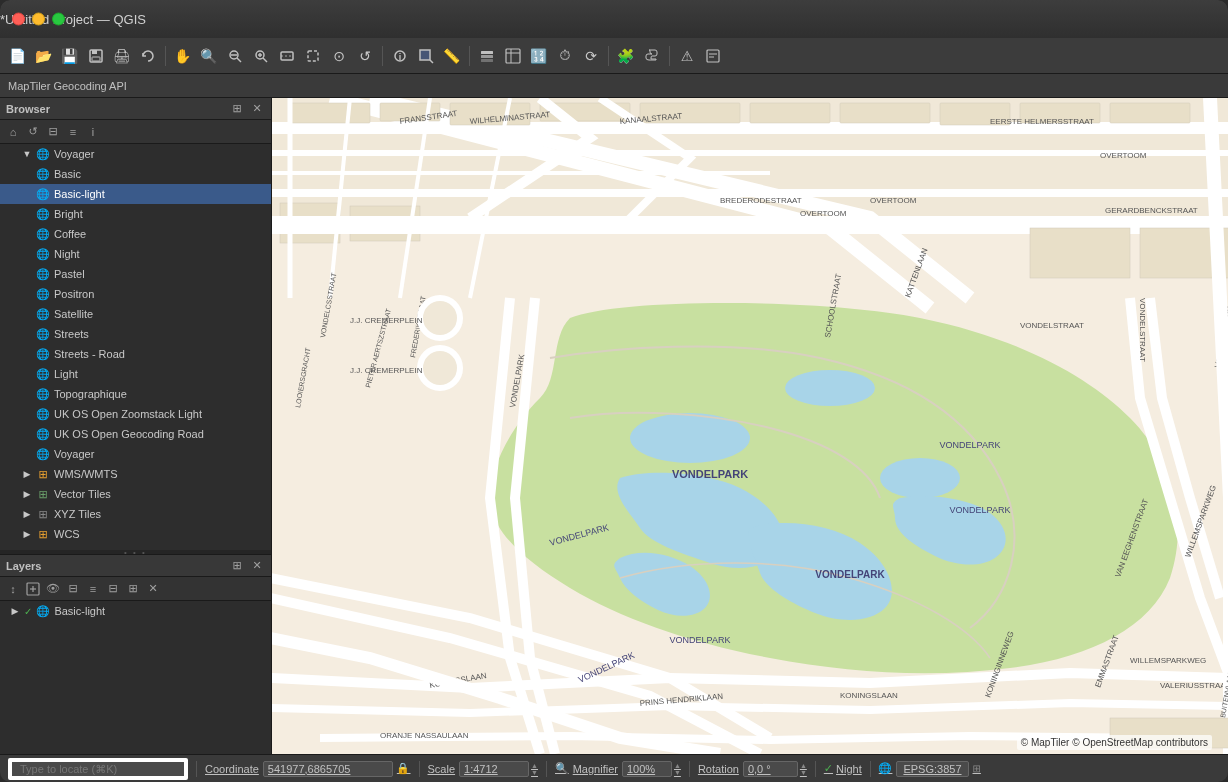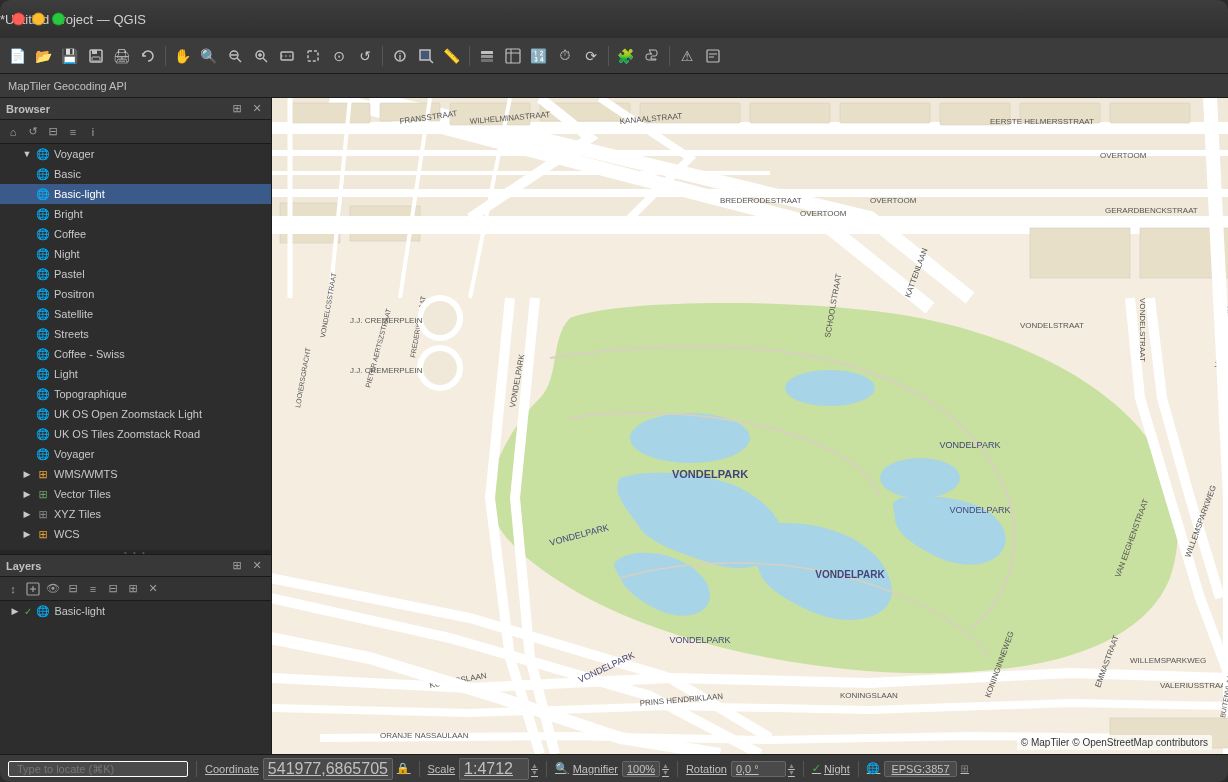--- a/index.html
+++ b/index.html
@@ -287,28 +287,28 @@
     }
     .status-separator {
       width: 1px;
       height: 16px;
       background: #555;
     }
     .status-input {
       background: #4a4a4a;
       border: 1px solid #666;
       color: #c0c0c0;
-      font-size: 16px;
+      font-size: 11px;
       padding: 1px 4px;
       border-radius: 2px;
       width: 120px;
     }
     .status-search {
       background: #4a4a4a;
-      border: 1px solid #ffffff;
+      border: 4px solid #ffffff;
       color: #888;
       font-size: 11px;
       padding: 1px 8px;
       border-radius: 2px;
       width: 180px;
     }
     .status-number {
       background: #4a4a4a;
       border: 1px solid #666;
       color: #c0c0c0;
@@ -523,37 +523,37 @@
         <div class="tree-item tree-indent-2">
           <span class="tree-icon color-globe">🌐</span>
           <span>Satellite</span>
         </div>
         <div class="tree-item tree-indent-2">
           <span class="tree-icon color-globe">🌐</span>
           <span>Streets</span>
         </div>
         <div class="tree-item tree-indent-2">
           <span class="tree-icon color-globe">🌐</span>
-          <span>Coffee - Swiss</span>
+          <span>Streets - Road</span>
         </div>
         <div class="tree-item tree-indent-2">
           <span class="tree-icon color-globe">🌐</span>
           <span>Light</span>
         </div>
         <div class="tree-item tree-indent-2">
           <span class="tree-icon color-globe">🌐</span>
           <span>Topographique</span>
         </div>
         <div class="tree-item tree-indent-2">
           <span class="tree-icon color-globe">🌐</span>
           <span>UK OS Open Zoomstack Light</span>
         </div>
         <div class="tree-item tree-indent-2">
           <span class="tree-icon color-globe">🌐</span>
-          <span>UK OS Tiles Zoomstack Road</span>
+          <span>UK OS Open Geocoding Road</span>
         </div>
         <div class="tree-item tree-indent-2">
           <span class="tree-icon color-globe">🌐</span>
           <span>Voyager</span>
         </div>
 
         <div class="tree-item tree-indent-1 group">
           <span class="tree-expand">▶</span>
           <span class="tree-icon" style="color:#e8a030">⊞</span>
           <span>WMS/WMTS</span>
@@ -781,21 +781,21 @@
       <span class="spin-arrow">▲</span>
       <span class="spin-arrow">▼</span>
     </div>
   </div>
 
   <div class="status-separator"></div>
 
   <div class="status-section">
     <span style="font-size:11px;">🔍</span>
     <span>Magnifier</span>
-    <input class="status-number" type="text" style="width: 38px;" value="100%">
+    <input class="status-number" type="text" style="width: 50px;" value="100%">
     <div class="spin-arrows">
       <span class="spin-arrow">▲</span>
       <span class="spin-arrow">▼</span>
     </div>
   </div>
 
   <div class="status-separator"></div>
 
   <div class="status-section">
     <span>Rotation</span>

